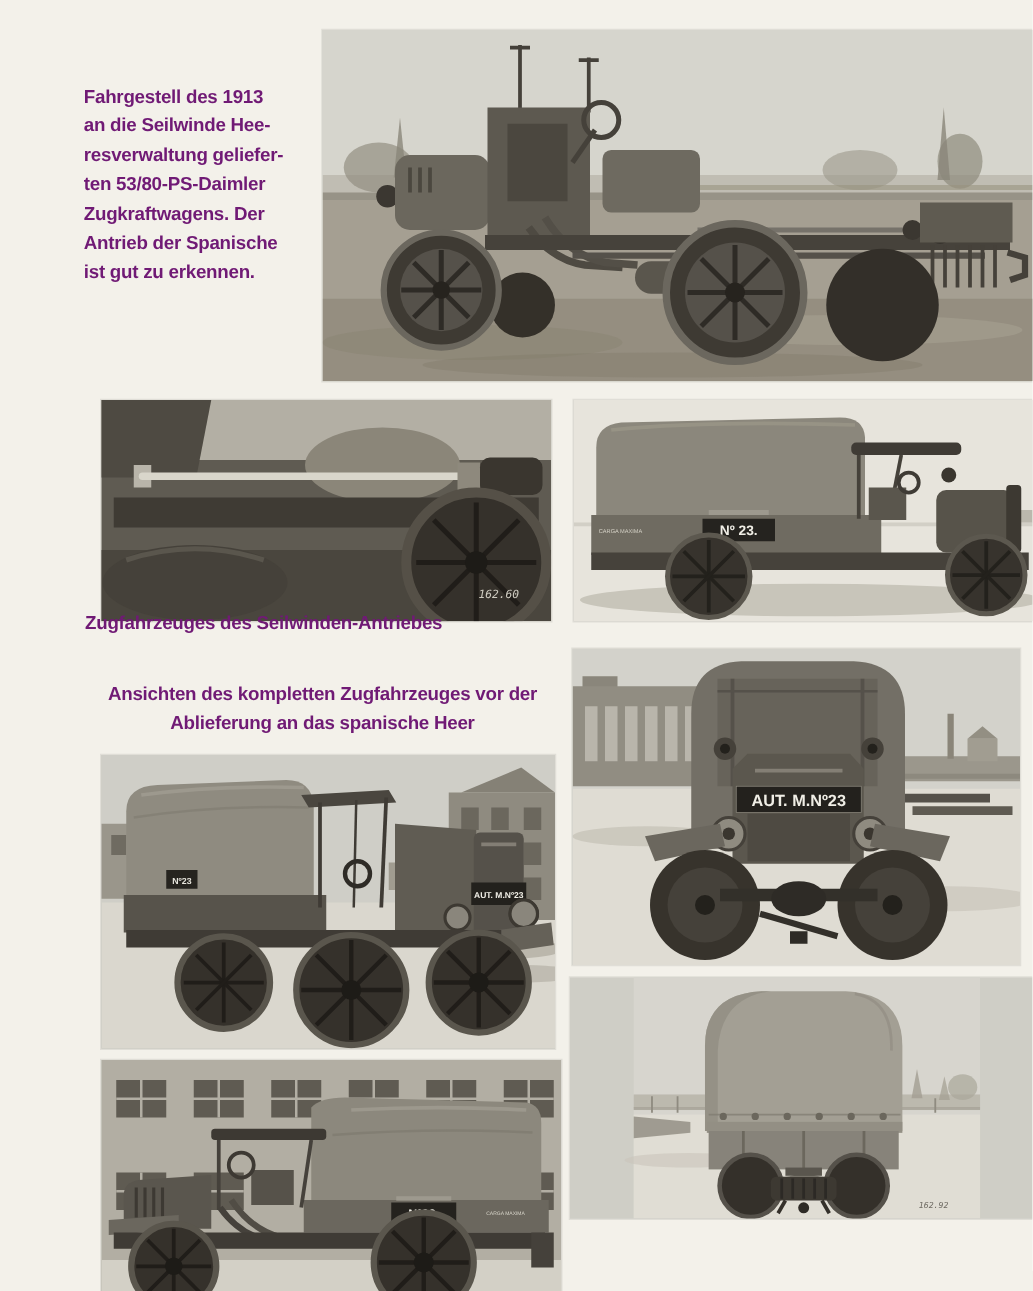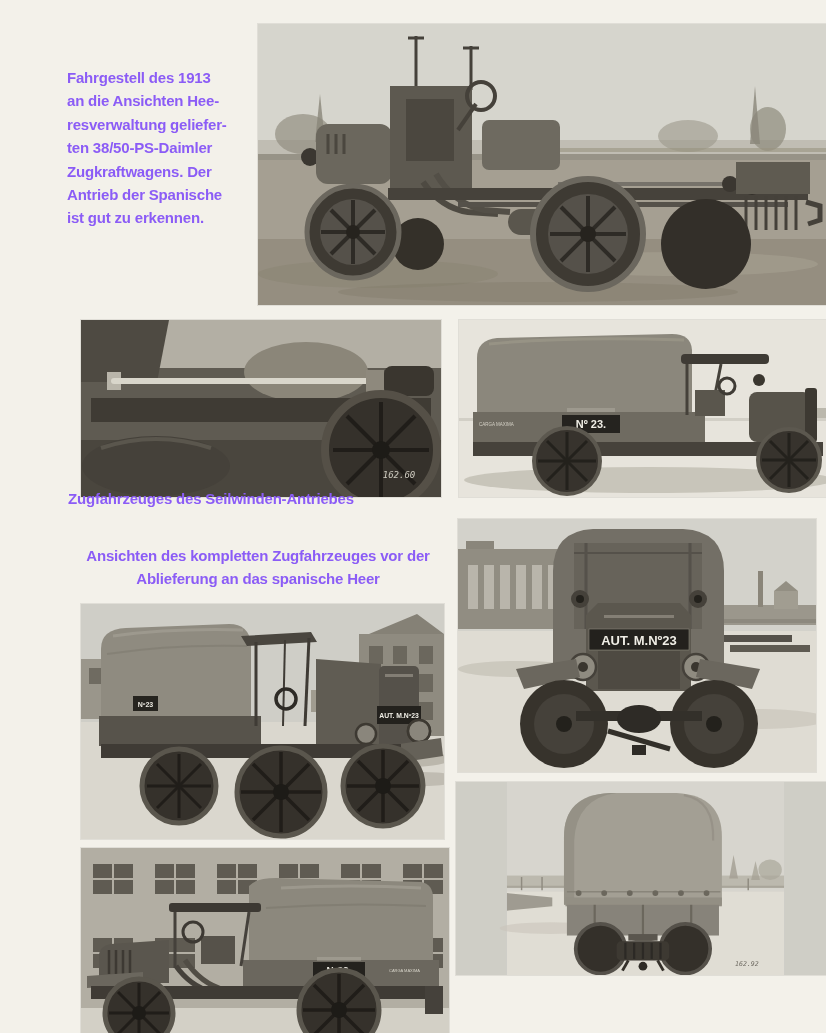--- a/index.html
+++ b/index.html
@@ -6,21 +6,21 @@
   body{font-family:"Liberation Sans", sans-serif;}
   .page{
     position:relative;
     width:826px;height:1033px;
     background:#f3f1ea;
     overflow:hidden;
   }
   
   .caption{
     position:absolute;
-    color:#8b5cf6;
+    color:#701a75;
     font-weight:bold;
     font-size:15px;
     line-height:23.4px;
     letter-spacing:-0.2px;
   }
   .caption-chassis{left:67px;top:66px;width:230px;}
   .caption-winch{left:68px;top:487px;width:340px;}
   .caption-views{left:68px;top:544px;width:380px;text-align:center;}
   
   .photo{
@@ -41,23 +41,23 @@
   svg text{font-family:"Liberation Sans", sans-serif;}
   .stamp-text{font-family:"DejaVu Sans Mono", monospace;}
 </style>
 </head>
 <body>
 
 <div class="page">
 
   <div class="caption caption-chassis">
     <div>Fahrgestell des 1913</div>
-    <div>an die Ansichten Hee-</div>
+    <div>an die Seilwinde Hee-</div>
     <div>resverwaltung geliefer-</div>
-    <div>ten 38/50-PS-Daimler</div>
+    <div>ten 53/80-PS-Daimler</div>
     <div>Zugkraftwagens. Der</div>
     <div>Antrieb der Spanische</div>
     <div>ist gut zu erkennen.</div>
   </div>
 
   <figure class="photo photo-chassis-side">
     <svg viewBox="0 0 573 281">
       <rect width="573" height="281" fill="#d6d5cd"></rect>
       <g>
         <rect x="0" y="116" width="573" height="20" fill="#b8b4a9" opacity="0.75"></rect>

